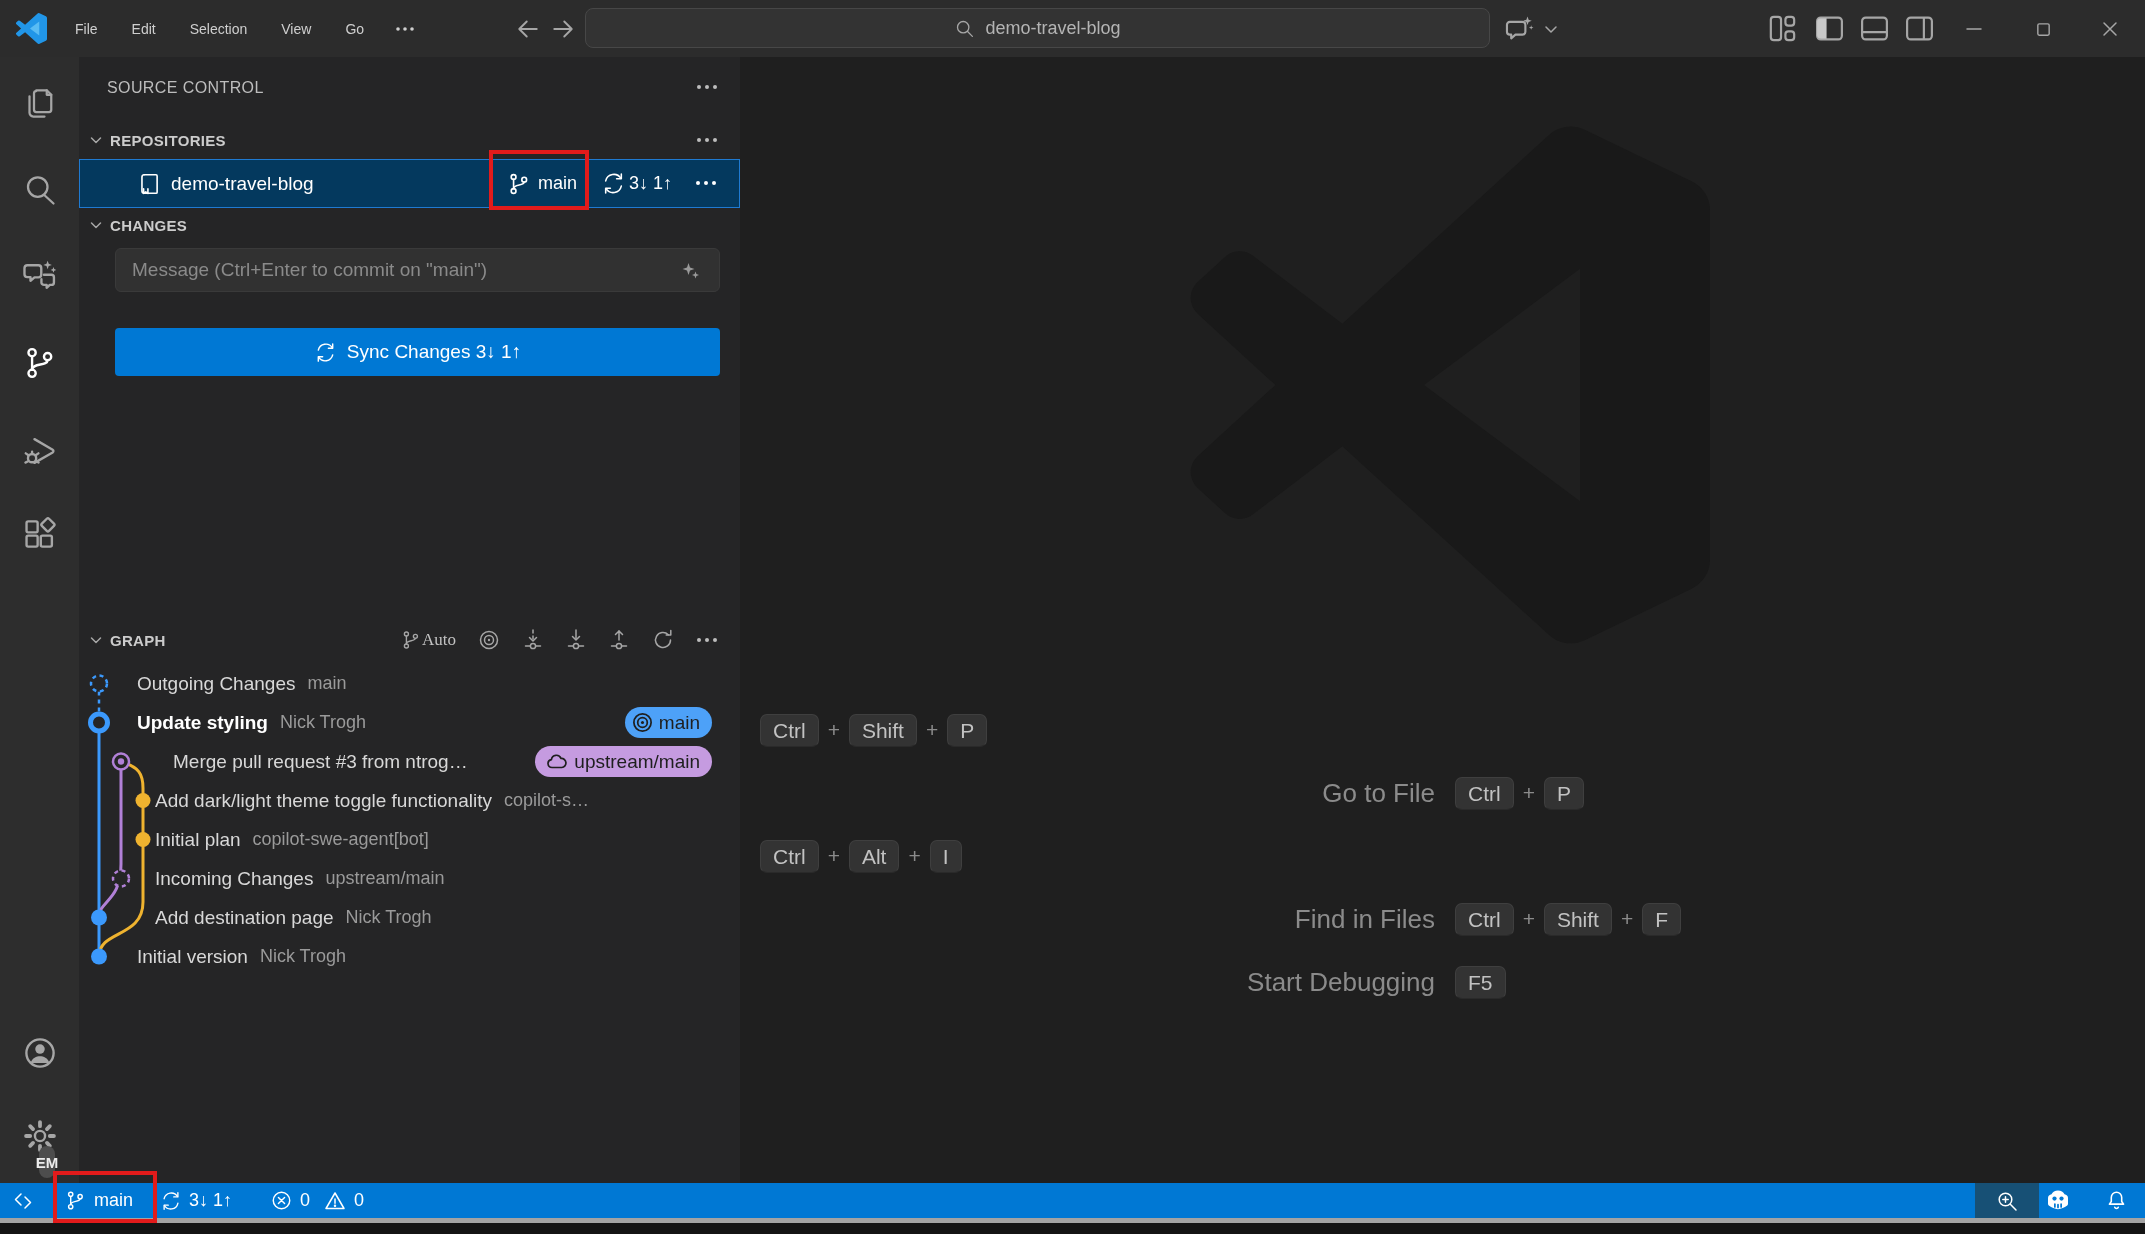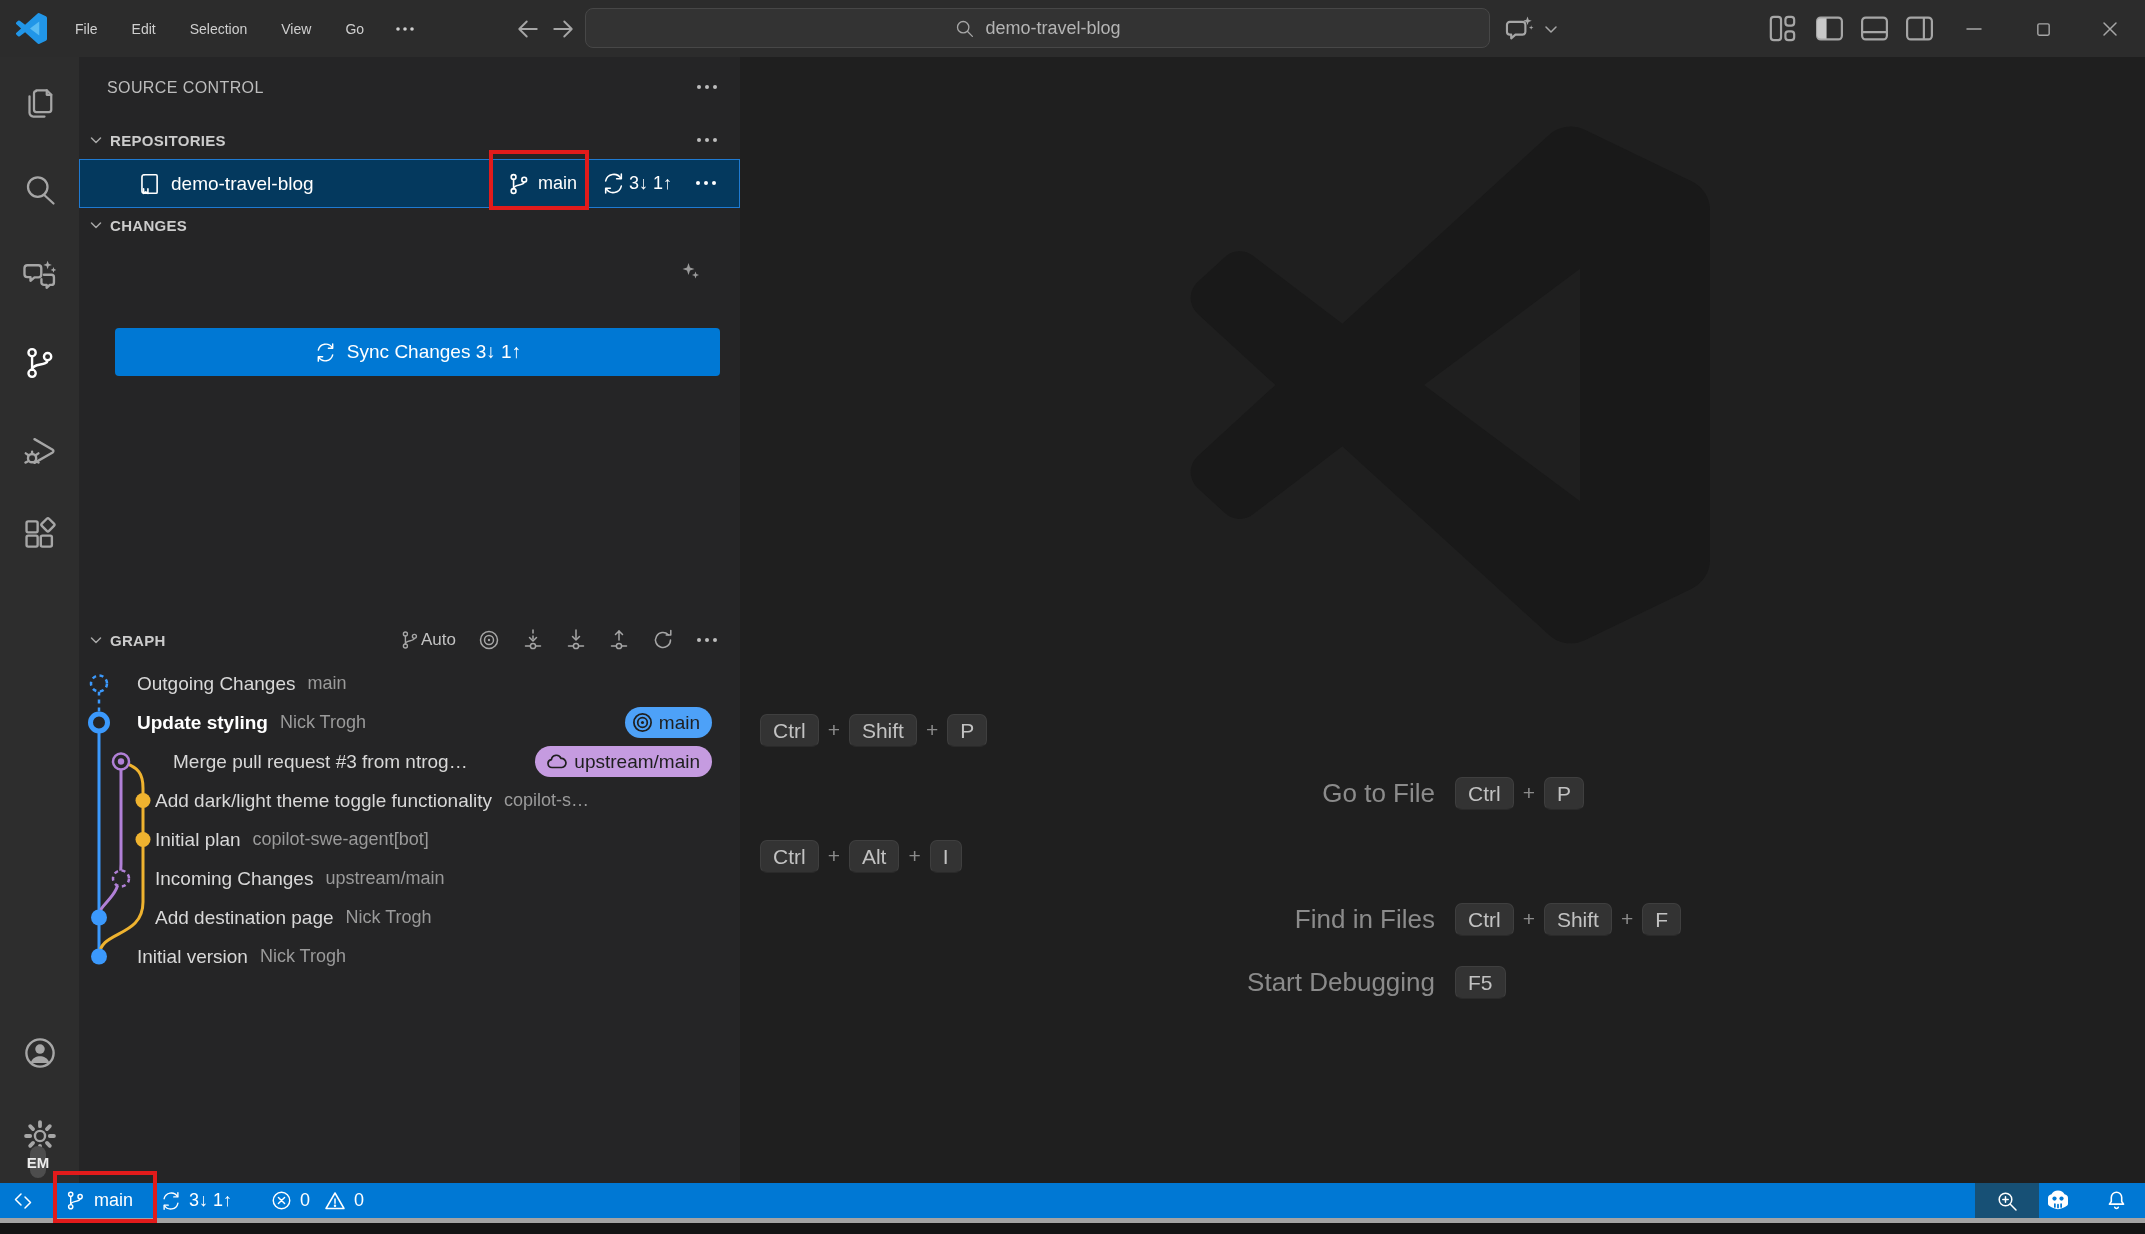--- a/index.html
+++ b/index.html
@@ -20,21 +20,21 @@
   .menu-more{padding:6px 14px;}
   .nav-arrow{position:absolute; top:14px; width:30px; height:30px;}
   .cmd-center{position:absolute; left:585px; top:8px; width:905px; height:40px; background:#333333;
     border:1px solid #474747; border-radius:8px; display:flex; align-items:center; justify-content:center; gap:10px;}
   .cmd-center .txt{font-size:18px; color:#b4b4b4;}
   .tb-right-ic{position:absolute; top:11px;}
   .winbtn{position:absolute; top:10px; width:38px; height:38px; display:flex; align-items:center; justify-content:center;}
   
   .activitybar{position:absolute; left:0; top:57px; width:79px; height:1126px; background:#2d2d2d;}
   .ab-item{position:absolute; left:0; width:79px; height:70px; display:flex; align-items:center; justify-content:center;}
-  .ab-badge{position:absolute; left:30px; top:1089px; width:16px; height:32px; background:#4d4d4d; border-radius:9px;
+  .ab-badge{position:absolute; left:39px; top:1089px; width:16px; height:32px; background:#4d4d4d; border-radius:9px;
     color:#ededed; font-size:15px; font-weight:bold; display:flex; align-items:center; justify-content:center;}
   
   .sidebar{position:absolute; left:79px; top:57px; width:661px; height:1126px; background:#252526; overflow:hidden;}
   .sb-title{position:absolute; left:28px; top:22px; font-size:16px; color:#bdbdbd; letter-spacing:.4px;}
   .sec-head{position:absolute; left:0; width:661px; height:28px; display:flex; align-items:center;}
   .sec-head .chev{margin-left:9px;}
   .sec-head .lbl{margin-left:6px; font-size:15px; font-weight:bold; color:#cccccc; letter-spacing:.3px;}
   .more-dots{position:absolute; right:22px;}
   .repo-row{position:absolute; left:0; top:102px; width:661px; height:49px; background:#04395e;
     border:1px solid #1f7ad1; display:flex; align-items:center;}
@@ -43,21 +43,21 @@
   .repo-row .counts{position:absolute; left:549px; font-size:18px; color:#ffffff;}
   .msg-input{position:absolute; left:36px; top:191px; width:605px; height:44px; background:#313131;
     border:1px solid #3a3a3a; border-radius:6px; color:#cccccc; font-size:19px; padding:0 46px 0 16px;
     font-family:"Liberation Sans", sans-serif;}
   .msg-input::placeholder{color:#8a8a8a;}
   .msg-sparkle{position:absolute; left:600px; top:202px;}
   .sync-btn{position:absolute; left:36px; top:255px; width:605px; height:48px; background:#0078d4; border:none;
     border-radius:4px; color:#ffffff; font-size:19px; display:flex; align-items:center; justify-content:center; gap:10px;
     font-family:"Liberation Sans", sans-serif; cursor:pointer;margin-top:16px;}
   .graph-head-icons{position:absolute; right:22px; top:0; height:36px; display:flex; align-items:center; gap:21px;}
-  .auto-wrap{display:flex; align-items:center; gap:0; font-size:17px; color:#c2c2c2;}
+  .auto-wrap{display:flex; align-items:center; gap:0; font-size:17px; color:#c2c2c2;font-family:Liberation Serif, serif;}
   .grow{position:absolute; left:0; width:661px; height:39px; display:flex; align-items:center;}
   .grow .msg{font-size:19px; color:#d8d8d8; white-space:nowrap; overflow:hidden;}
   .grow .msg.head{font-weight:bold; color:#ffffff;}
   .grow .meta{font-size:18px; color:#9a9a9a; margin-left:12px; white-space:nowrap;}
   .gbadge{position:absolute; right:28px; height:31px; border-radius:16px; display:flex; align-items:center;
     padding:0 12px 0 6px; gap:5px; font-size:19px; color:#1f1f1f;}
   .gbadge.blue{background:#4da1f8;}
   .gbadge.purple{background:#c59be0; padding-left:10px;}
   
   .editor{position:absolute; left:740px; top:57px; width:1405px; height:1126px; background:#1f1f1f;}
@@ -312,20 +312,21 @@
 
     <div class="sec-head" style="top:154px">
       <span class="chev">
         <svg width="16" height="16" viewBox="0 0 16 16" class="ic" stroke-width="1.8">
             <path d="M3.5 6l4.5 4.5L12.5 6"></path>
           </svg>
       </span>
       <span class="lbl">CHANGES</span>
     </div>
 
+    <input class="msg-input" type="text" placeholder="Message (Ctrl+Enter to commit on &quot;main&quot;)" style="">
     <span class="msg-sparkle">
       <svg width="24" height="24" viewBox="0 0 24 24">
         <path d="M9.5 4 11 8.5 15.5 10 11 11.5 9.5 16 8 11.5 3.5 10 8 8.5Z" fill="#9a9a9a"></path>
         <path d="M16.5 12.5 17.4 15.1 20 16 17.4 16.9 16.5 19.5 15.6 16.9 13 16 15.6 15.1Z" fill="#9a9a9a"></path>
       </svg>
     </span>
 
     <button class="sync-btn">
       <svg width="23" height="23" viewBox="0 0 24 24" class="ic ic-w" stroke-width="1.9">
         <path d="M4.5 9.5a8 8 0 0 1 14.6-2.4"></path>

